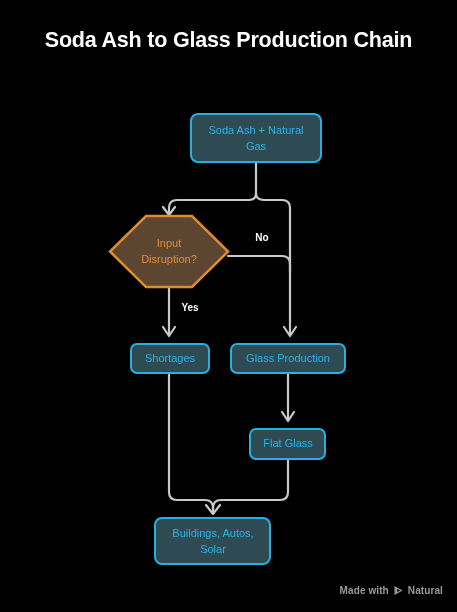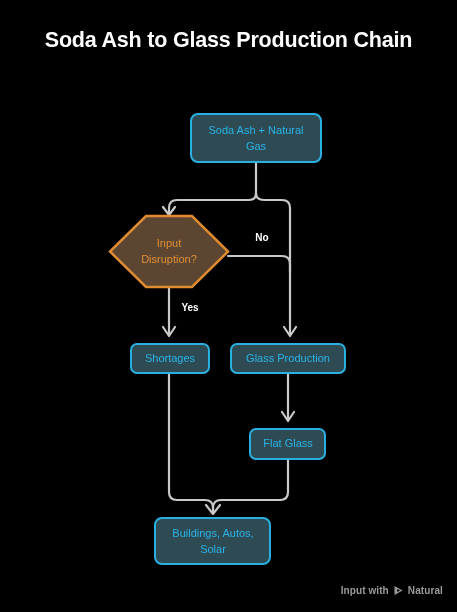--- a/index.html
+++ b/index.html
@@ -177,21 +177,21 @@
 
     <g>
       <rect class="box-shape" x="155" y="518" width="115" height="46" rx="7" ry="7"></rect>
       <text class="node-label" x="213" y="534">Buildings, Autos,</text>
       <text class="node-label" x="213" y="550">Solar</text>
     </g>
 
   </svg>
 
   <div class="watermark">
-    <span>Input with</span>
+    <span>Made with</span>
     <span class="wm-logo">
       <svg width="11" height="11" viewBox="0 0 11 11">
         <path d="M 1.5 1 L 1.5 10 L 9.5 5.5 Z" fill="#9a9a9a"></path>
         <path d="M 4.2 4.0 L 7.2 5.5 L 4.2 7.0 Z" fill="#000000"></path>
       </svg>
     </span>
     <span>Natural</span>
   </div>
 
 </div>

